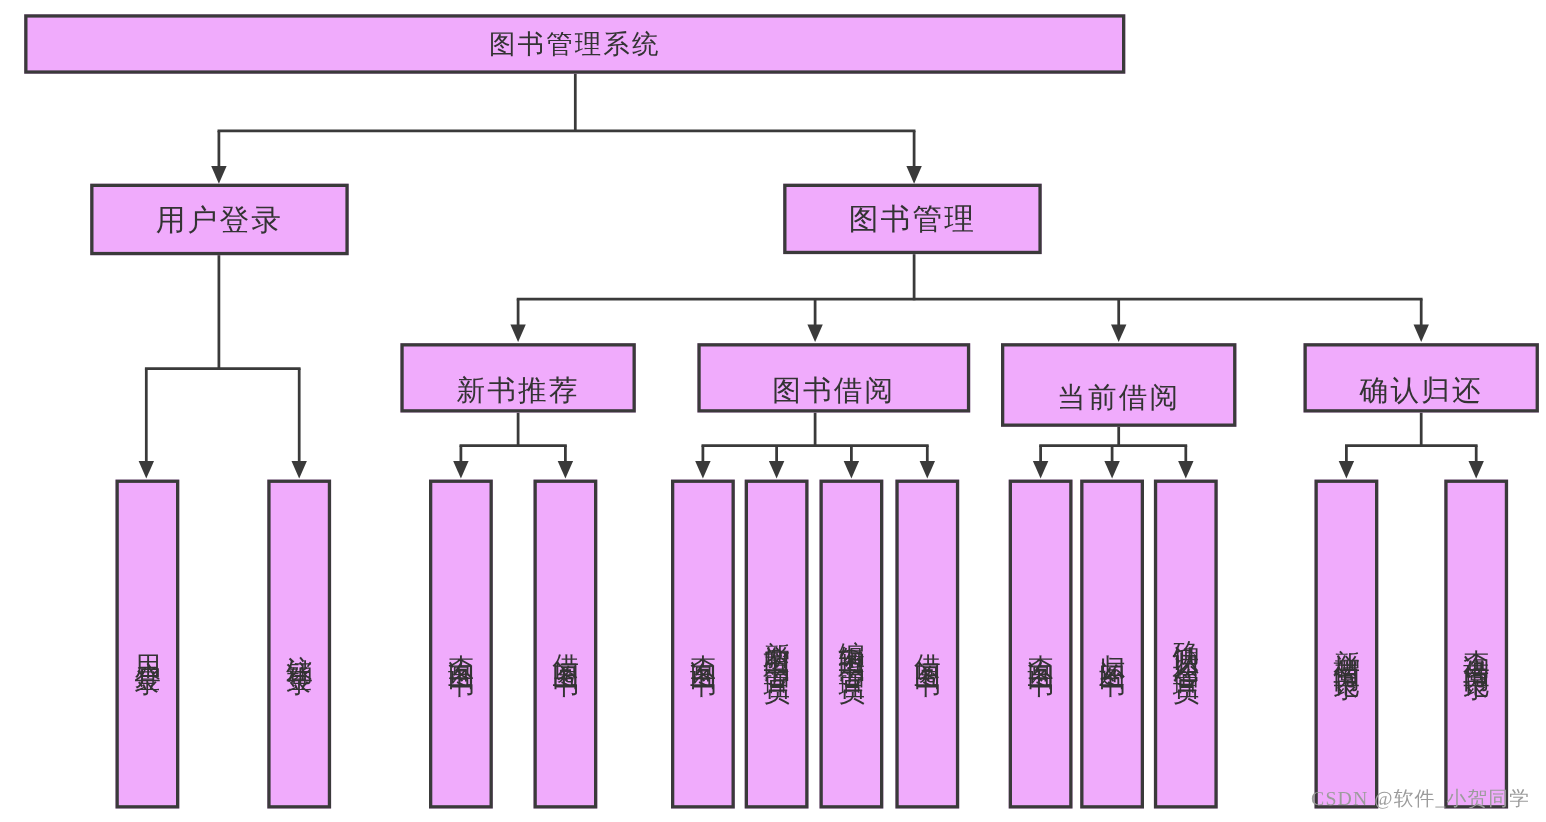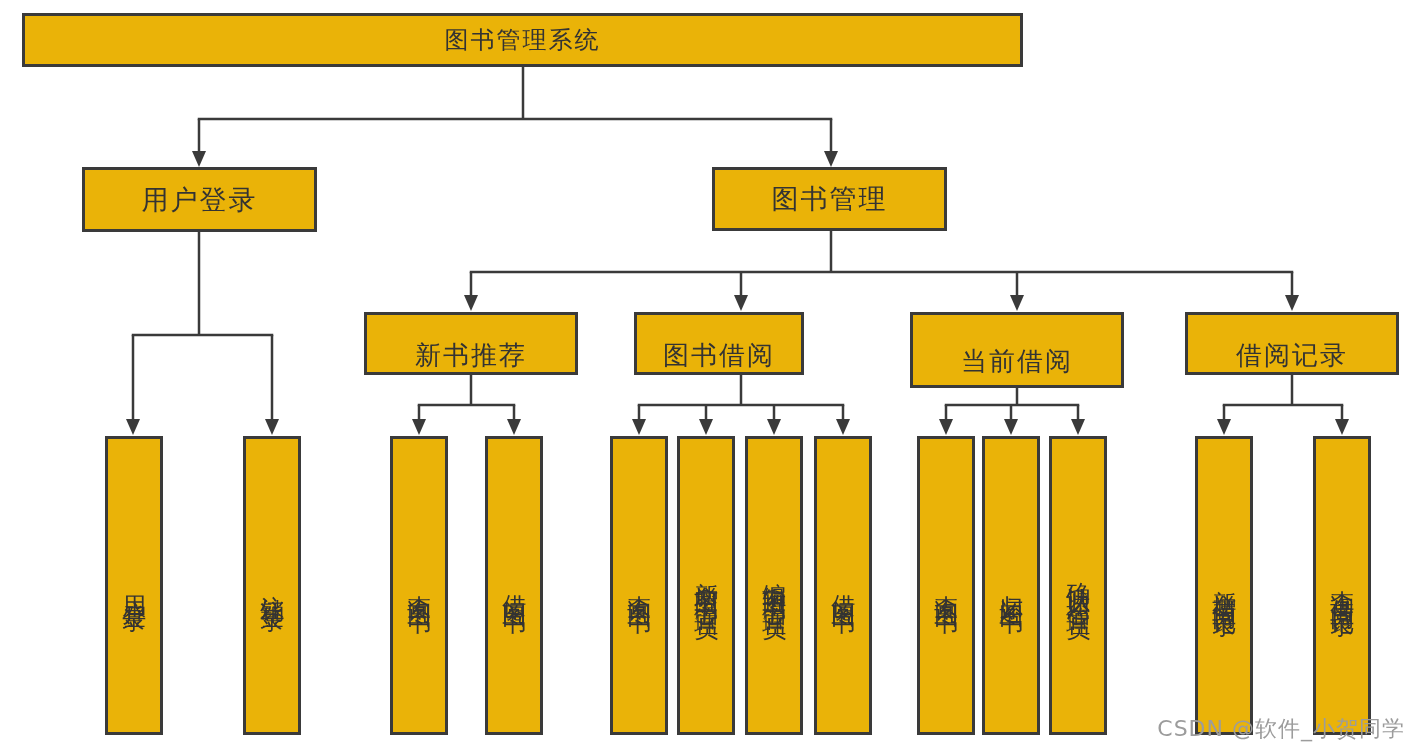--- a/index.html
+++ b/index.html
@@ -16,21 +16,21 @@
     position: absolute;
     left: 0; top: 0;
     width: 1405px; height: 747px;
   }
   #connectors line { stroke: #3a3a3a; stroke-width: 2.5; }
   #connectors polygon { fill: #3a3a3a; stroke: none; }
   .box {
     position: absolute;
     box-sizing: border-box;
     border: 3px solid #3a3a3a;
-    background: #eab308;
+    background: #f0abfc;
     display: flex;
     align-items: center;
     justify-content: center;
   }
   .box.h span {
     letter-spacing: 2px;
     white-space: nowrap;
   }
   .root-label { font-size: 24px; }
   .l2-label  { font-size: 27px; }
@@ -38,26 +38,27 @@
   .box.v { width: 58px; height: 299px; }
   .vt {
     writing-mode: vertical-lr;
     text-orientation: mixed;
     font-size: 24px;
     line-height: 1.1;
     letter-spacing: 5px;
   }
   #watermark {
     position: absolute;
-    right: 0;
+    right: 14px;
     top: 714px;
-    font-size: 22px;
+    font-size: 18px;
     letter-spacing: 1px;
     color: #9c9c9c;
     white-space: nowrap;
+    font-family: Liberation Serif, serif;
   }
 </style>
 </head>
 <body>
 
 <div id="canvas">
 
   <svg id="connectors" viewBox="0 0 1405 747" xmlns="http://www.w3.org/2000/svg">
 
     <g>
@@ -141,28 +142,28 @@
   <div class="box h" style="left:82px;top:167px;width:235px;height:65px">
     <span class="l2-label">用户登录</span>
   </div>
   <div class="box h" style="left:712px;top:167px;width:235px;height:64px">
     <span class="l2-label">图书管理</span>
   </div>
 
   <div class="box h" style="left:364px;top:312px;width:214px;height:63px">
     <span class="l3-label">新书推荐</span>
   </div>
-  <div class="box h" style="left:634px;top:312px;width:170px;height:63px">
+  <div class="box h" style="left:634px;top:312px;width:248px;height:63px">
     <span class="l3-label">图书借阅</span>
   </div>
   <div class="box h" style="left:910px;top:312px;width:214px;height:76px">
     <span class="l3-label">当前借阅</span>
   </div>
   <div class="box h" style="left:1185px;top:312px;width:214px;height:63px">
-    <span class="l3-label">借阅记录</span>
+    <span class="l3-label">确认归还</span>
   </div>
 
   <div class="box v" style="left:105px;top:436px">
     <span class="vt">用户登录</span>
   </div>
   <div class="box v" style="left:243px;top:436px">
     <span class="vt">注销登录</span>
   </div>
 
   <div class="box v" style="left:390px;top:436px">

